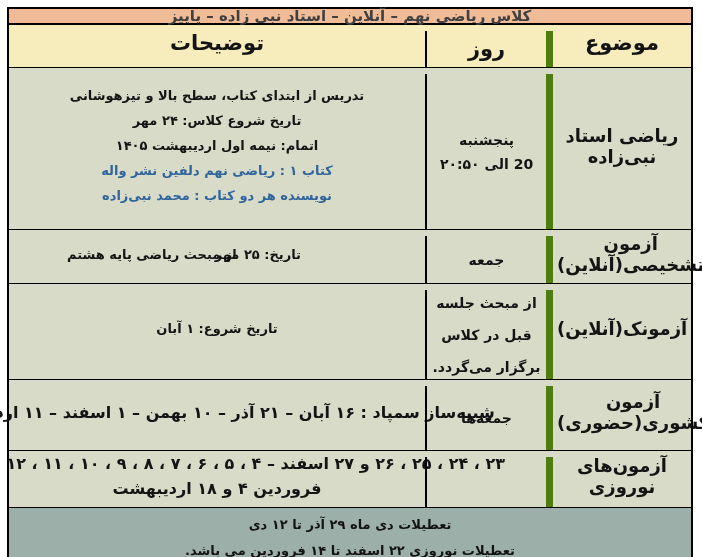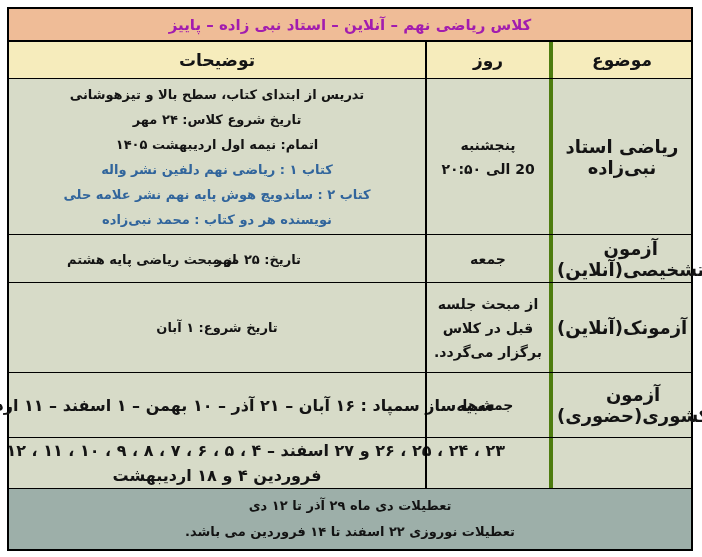--- a/index.html
+++ b/index.html
@@ -13,28 +13,28 @@
   }
   .table {
     position: absolute;
     top: 7px;
     left: 7px;
     width: 686px;
     border: 2px solid #000;
     box-sizing: border-box;
   }
   .title-row {
-    height: 31px;
+    height: 14px;
     background: #efbc97;
     display: flex;
     align-items: center;
     justify-content: center;
     font-size: 15px;
     font-weight: bold;
-    color: #a21caf;
+    color: #404040;
     direction: rtl;
   }
   .grid-row {
     display: grid;
     grid-template-columns: 416px 128px 1fr;
     direction: ltr;
     border-top: 1px solid #000;
     background: #d7dbc8;
   }
   .grid-row.header {
@@ -48,27 +48,28 @@
     justify-content: center;
     text-align: center;
     direction: rtl;
     color: #141414;
     font-weight: bold;
     padding: 2px 4px;
     box-sizing: border-box;
   }
   .day-cell {
     border-left: 2px solid #000;
-    border-right: 4px solid #4d7c0f;
+    border-right: 7px solid #4d7c0f;
+    margin-top: 6px;
   }
-  .header .cell { font-size: 17px; }
+  .header .cell { font-size: 21px; }
   .h-title     { height: 36px; }
   .h-r1 .cell  { height: 155px; }
   .h-r2 .cell  { height: 47px; }
-  .h-r3 .cell  { height: 89px; }
+  .h-r3 .cell  { height: 89px; gap: 8px; }
   .h-r4 .cell  { height: 64px; }
   .h-r5 .cell  { height: 50px; }
   .subject-cell { font-size: 18px; }
   .details-cell { font-size: 13px; }
   .day-cell     { font-size: 14px; }
   .line { line-height: 25px; white-space: nowrap; }
   .day-line { line-height: 24px; white-space: nowrap; }
   .blue { color: #31659c; }
   .small { font-size: 16px; }
   .rel { position: relative; }
@@ -113,21 +114,20 @@
     <div class="cell h-title day-cell">روز</div>
     <div class="cell h-title">موضوع</div>
   </div>
 
   <div class="grid-row h-r1">
     <div class="cell details-cell">
       <div class="line">تدریس از ابتدای کتاب، سطح بالا و تیزهوشانی</div>
       <div class="line">تاریخ شروع کلاس: ۲۴ مهر</div>
       <div class="line">اتمام: نیمه اول اردیبهشت ۱۴۰۵</div>
       <div class="line blue">کتاب ۱ : ریاضی نهم دلفین نشر واله</div>
-      <div class="line blue">کتاب ۲ : ساندویچ هوش پایه نهم نشر علامه حلی</div>
       <div class="line blue">نویسنده هر دو کتاب : محمد نبی‌زاده</div>
     </div>
     <div class="cell day-cell">
       <div class="day-line">پنجشنبه</div>
       <div class="day-line">20 الی ۲۰:۵۰</div>
     </div>
     <div class="cell subject-cell">ریاضی استاد نبی‌زاده</div>
   </div>
 
   <div class="grid-row h-r2">
@@ -162,20 +162,21 @@
     </div>
     <div class="cell subject-cell">آزمون کشوری(حضوری)</div>
   </div>
 
   <div class="grid-row h-r5">
     <div class="cell details-cell">
       <div class="line small">۲۳ ، ۲۴ ، ۲۵ ، ۲۶ و ۲۷ اسفند – ۴ ، ۵ ، ۶ ، ۷ ، ۸ ، ۹ ، ۱۰ ، ۱۱ ، ۱۲ ، ۲۱ و ۲۸</div>
       <div class="line small">فروردین ۴ و ۱۸ اردیبهشت</div>
     </div>
     <div class="cell day-cell"></div>
+    <div class="cell subject-cell">آزمون‌های نوروزی</div>
   </div>
 
   <div class="footer-row">
     <div class="footer-line">تعطیلات دی ماه ۲۹ آذر تا ۱۲ دی</div>
     <div class="footer-line">تعطیلات نوروزی ۲۲ اسفند تا ۱۴ فروردین می باشد.</div>
   </div>
 
 </div>
 
 </body></html>

